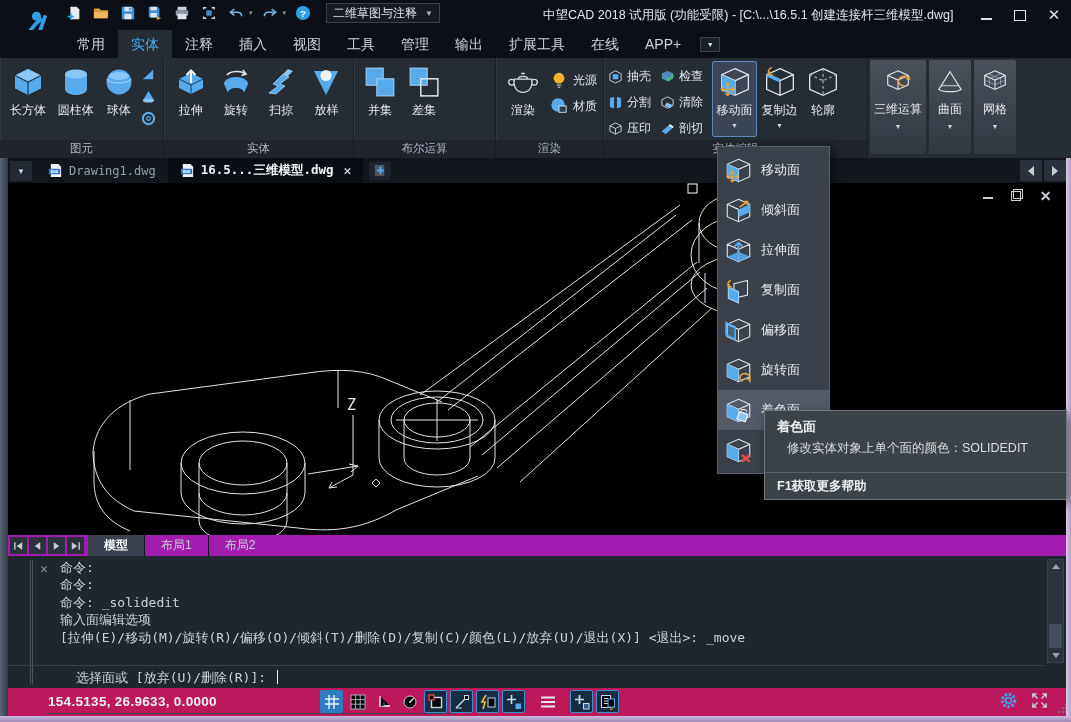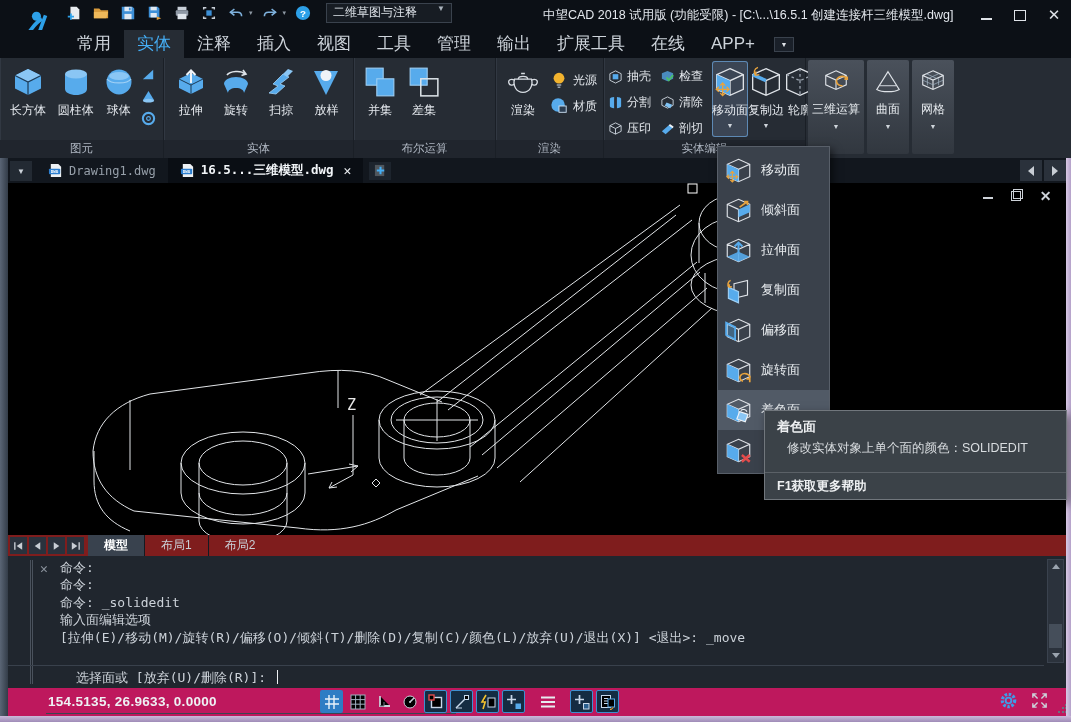--- a/index.html
+++ b/index.html
@@ -8,33 +8,33 @@
   .app{position:relative;width:1071px;height:722px;background:#0c1016;overflow:hidden}
   svg{display:block}
 
   
   .titlebar{position:absolute;left:0;top:0;width:1071px;height:30px;background:#0c1016}
   .logo{position:absolute;left:0;top:0;width:62px;height:58px;display:flex;align-items:center;justify-content:center}
   .qat{position:absolute;left:64px;top:3px;display:flex;align-items:center;gap:7px}
   .qat .qbtn{width:20px;height:20px;display:flex;align-items:center;justify-content:center;border-radius:2px}
   .qat .qbtn svg{width:16px;height:16px}
   .mini-caret{font-size:7px;color:#8f99a4;margin-left:-4px}
-  .workspace{margin-left:6px;width:126px;height:20px;background:#171c23;border:1px solid #3a424d;color:#dde2e8;font-size:12px;display:flex;align-items:flex-start;padding:0 6px;gap:8px}
+  .workspace{margin-left:6px;width:114px;height:20px;background:#171c23;border:1px solid #3a424d;color:#dde2e8;font-size:12px;display:flex;align-items:center;padding:0 6px;gap:8px}
   .workspace .ws-label{flex:1;white-space:nowrap;overflow:hidden}
   .workspace .caret{font-size:8px;color:#aab2bc}
   .wtitle{position:absolute;left:543px;top:0;height:30px;line-height:30px;color:#e3e7ed;font-size:12.5px;white-space:nowrap}
   .wctrls{position:absolute;right:10px;top:0;height:30px;display:flex;align-items:center;gap:20px;color:#dfe3e8}
   .wc{width:14px;height:14px;position:relative;display:flex;align-items:center;justify-content:center;font-size:14px}
   .wc.min::before{content:"";width:11px;height:2px;background:#dfe3e8;position:absolute;bottom:2px}
   .wc.max::before{content:"";width:10px;height:9px;border:1.5px solid #dfe3e8;position:absolute}
   .wc.close{font-size:15px;line-height:14px}
 
   
   .ribbon-tabs{position:absolute;left:0;top:30px;width:1071px;height:28px;display:flex;align-items:stretch;padding-left:64px;background:#0c1016}
-  .rtab{padding:0 13px;line-height:28px;font-size:17px;color:#ced4db;white-space:nowrap}
+  .rtab{padding:0 13px;line-height:28px;font-size:14px;color:#ced4db;white-space:nowrap}
   .rtab.active{color:#45aef5;background:#262c34}
   .rtab-dd{align-self:center;width:20px;height:15px;margin-left:6px;background:#1a2029;border:1px solid #3a424d;display:flex;align-items:center;justify-content:center;color:#dfe3e8;font-size:7px}
 
   
   .ribbon{position:absolute;left:0;top:58px;width:1071px;height:100px;background:#262c34;display:flex}
   .panel{display:flex;flex-direction:column;border-right:1px solid #1a1f26;box-shadow:inset 1px 0 0 #313842}
   .panel-body{height:82px;display:flex;align-items:flex-start;padding:3px 4px 0 4px}
   .panel-label{height:18px;line-height:17px;text-align:center;font-size:11.5px;color:#aeb6c1;background:#20252d;white-space:nowrap;overflow:visible}
   .bigbtn{width:46px;height:76px;display:flex;flex-direction:column;align-items:center;padding-top:5px;gap:4px;border-radius:3px;color:#e3e7ec;font-size:12px;white-space:nowrap}
   .bigbtn svg{width:32px;height:32px}
@@ -69,21 +69,21 @@
   
   .canvas{position:absolute;left:8px;top:183px;width:1058px;height:352px;background:#000}
   .mdi{position:absolute;right:14px;top:6px;display:flex;gap:16px;color:#cdd2d8;align-items:center}
   .mdi .m{width:13px;height:13px;position:relative;display:flex;align-items:center;justify-content:center}
   .mdi .m.min::before{content:"";position:absolute;bottom:3px;width:10px;height:2px;background:#cdd2d8}
   .mdi .m.rest::before{content:"";position:absolute;left:1px;bottom:1px;width:8px;height:8px;border:1.4px solid #cdd2d8;background:#000}
   .mdi .m.rest::after{content:"";position:absolute;right:0px;top:0px;width:8px;height:8px;border:1.4px solid #cdd2d8}
   .mdi .m.close{font-size:14px;font-weight:bold}
 
   
-  .layoutbar{position:absolute;left:0;top:535px;width:1071px;height:21px;background:#7f1d1d;display:flex;align-items:stretch}
+  .layoutbar{position:absolute;left:0;top:535px;width:1071px;height:21px;background:#a21caf;display:flex;align-items:stretch}
   .lnav{display:flex;gap:2px;padding:2px 4px 2px 10px}
   .lnav .nb{width:17px;background:#2a323d;display:flex;align-items:center;justify-content:center}
   .ltab{padding:0 16px;line-height:21px;font-size:12px;color:#c9cfd6;position:relative}
   .ltab.active{background:#39424e;color:#fff;font-weight:bold}
   .ltab+.ltab{border-left:1px solid #141a22}
 
   
   .cmd{position:absolute;left:0;top:556px;width:1071px;height:132px;background:#20262e;font-family:"DejaVu Sans Mono",monospace;font-size:13px;color:#ccd2d9}
   .cmd .grip{position:absolute;left:30px;top:4px;bottom:4px;width:3px;border-left:1px solid #4a525d;border-right:1px solid #4a525d}
   .cmd .cclose{position:absolute;left:40px;top:5px;color:#8a929c;font-size:13px;font-weight:bold}
@@ -364,21 +364,21 @@
                 <circle cx="9" cy="9" r="7.5" fill="#57abec"></circle>
                 <rect x="10" y="10" width="8" height="7" fill="#2c3e52" stroke="#cfe4f6"></rect>
               </svg>
             <span>材质</span>
           </div>
         </div>
       </div>
       <div class="panel-label">渲染</div>
     </div>
 
-    <div class="panel" style="width:202px">
+    <div class="panel" style="width:264px">
       <div class="panel-body">
         <div class="sm-grid">
           <div class="sm-cell">
             <svg viewBox="0 0 16 16">
                 <path d="M2 5l6-3 6 3v7l-6 3-6-3z" fill="none" stroke="#c9d1da"></path>
                 <rect x="5" y="5.5" width="6" height="5.5" fill="#57abec"></rect>
               </svg>
             <span>抽壳</span>
           </div>
           <div class="sm-cell">

